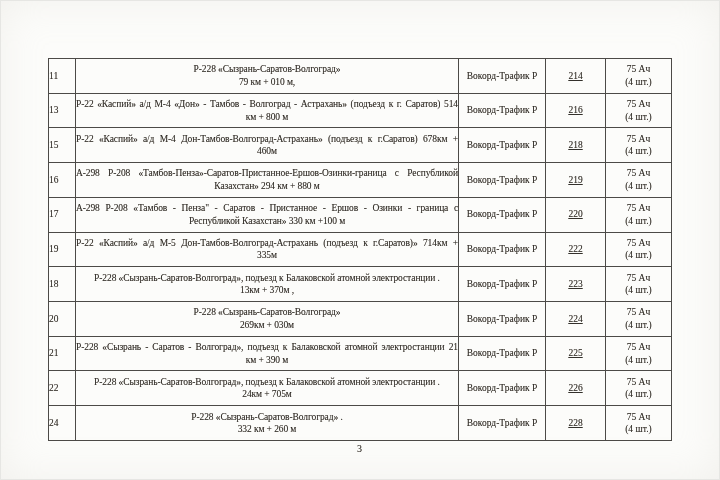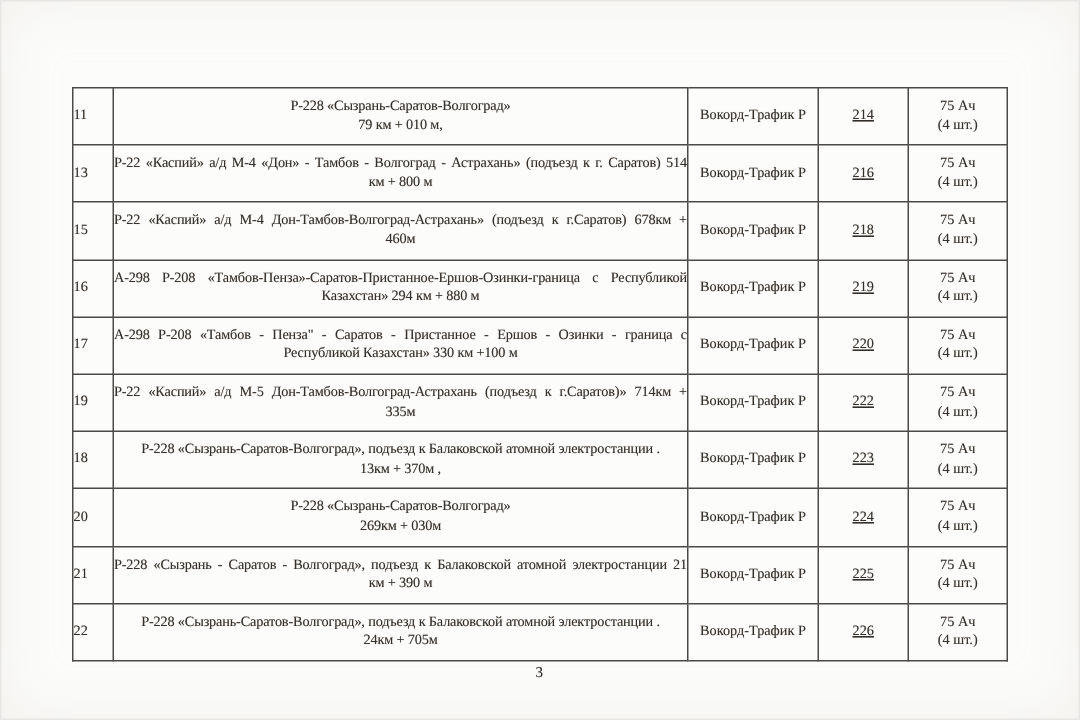--- a/index.html
+++ b/index.html
@@ -235,16 +235,35 @@
       <span>Вокорд-Трафик Р</span>
     </td>
     <td class="c-id">
       <span>226</span>
     </td>
     <td class="c-bat">
       <div>75 Ач</div>
       <div>(4 шт.)</div>
     </td>
   </tr>
+        <tr>
+    <td class="c-num">
+      <span>24</span>
+    </td>
+    <td class="c-desc">
+      <div class="ln ln1">Р-228 «Сызрань-Саратов-Волгоград» .</div>
+      <div class="ln ln2">332 км + 260 м</div>
+    </td>
+    <td class="c-dev">
+      <span>Вокорд-Трафик Р</span>
+    </td>
+    <td class="c-id">
+      <span>228</span>
+    </td>
+    <td class="c-bat">
+      <div>75 Ач</div>
+      <div>(4 шт.)</div>
+    </td>
+  </tr>
       </tbody>
   </table>
   <div class="pagenum">3</div>
 </div>
 
 </body></html>

